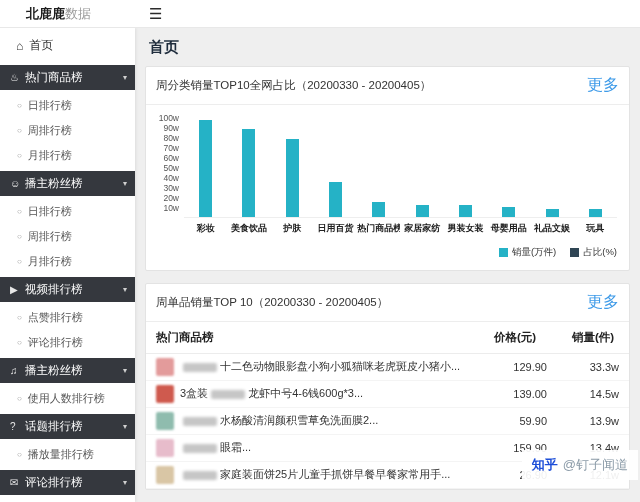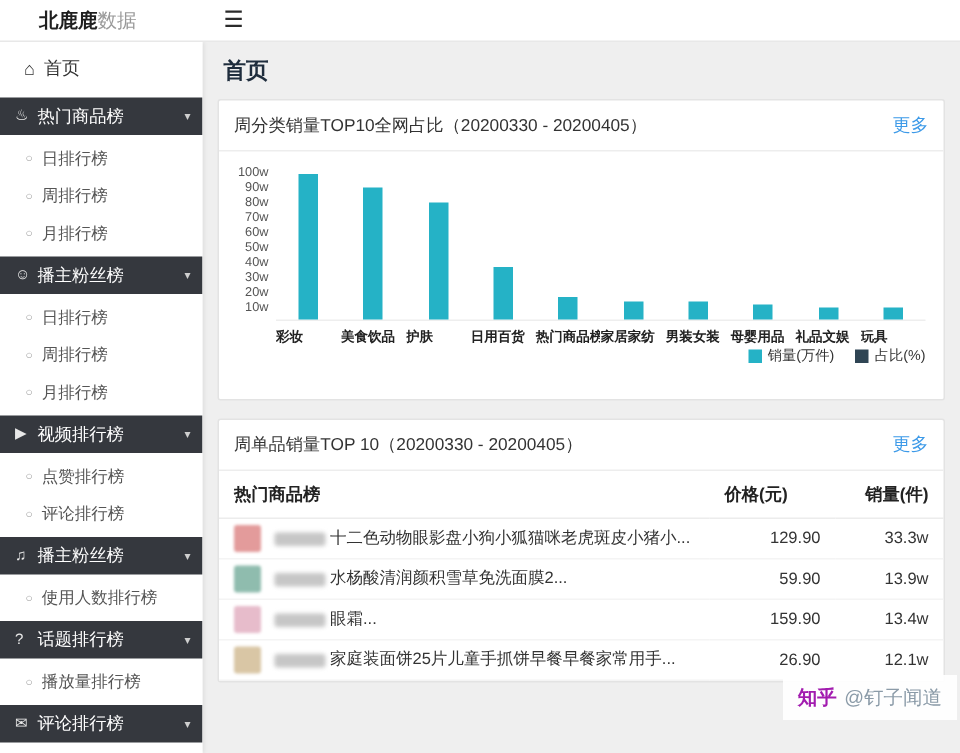--- a/index.html
+++ b/index.html
@@ -30,58 +30,58 @@
     font-size:11px; color:#555; cursor:pointer; }
   .sub-ic { font-size:8px; color:#999; }
 
   
   .content { position:absolute; left:135px; top:28px; right:0; bottom:0;
     background:#efefef; padding:8px 10px; overflow:hidden; }
   .page-title { font-size:15px; font-weight:bold; color:#1f2d3d; margin:2px 0 9px 4px; }
   .card { background:#fff; border:1px solid #e3e3e3; border-radius:2px; margin-bottom:12px; }
   .card-header { display:flex; align-items:center; padding:8px 10px; border-bottom:1px solid #ededed; }
   .card-title { font-size:11.5px; color:#333; }
-  .more-link { margin-left:auto; font-size:12px; color:#3d9ae8; cursor:pointer; text-decoration:none; }
+  .more-link { margin-left:auto; font-size:16px; color:#3d9ae8; cursor:pointer; text-decoration:none; }
 
   
   .chart-wrap { position:relative; height:148px; margin:13px 10px 4px 6px; }
   .yaxis { position:absolute; left:0; top:0; width:30px; height:100px; }
   .ytick { position:absolute; right:3px; transform:translateY(-50%); font-size:8.5px; color:#555; }
   .plot { position:absolute; left:32px; right:2px; top:0; height:100px; display:flex;
     border-bottom:1px solid #eeeeee; }
   .bar-col { flex:1; display:flex; align-items:flex-end; justify-content:center; }
   .bar { width:13px; }
   .xlabels { position:absolute; left:32px; right:2px; top:104px; display:flex; }
-  .xlabel { flex:1; text-align:left; font-size:9px; font-weight:bold; color:#222;
+  .xlabel { flex:1; text-align:center; font-size:9px; font-weight:bold; color:#222;
     white-space:nowrap; overflow:hidden; }
-  .legend { position:absolute; right:2px; top:117px; display:flex; gap:14px;
+  .legend { position:absolute; right:2px; top:128px; display:flex; gap:14px;
     align-items:center; font-size:9.5px; color:#333; }
   .legend-item { display:inline-flex; align-items:center; cursor:pointer; }
   .legend-item .sq { width:9px; height:9px; display:inline-block; margin-right:4px; }
 
   
   .ptable { width:100%; border-collapse:collapse; table-layout:fixed; }
   .ptable th { font-size:11.5px; font-weight:bold; color:#222; padding:8px 10px;
     border-bottom:1px solid #ececec; }
   .th-name { text-align:left; }
-  .th-price { text-align:left; width:84px; }
-  .th-sales { text-align:right; width:72px; }
+  .th-price { text-align:center; width:84px; }
+  .th-sales { text-align:center; width:72px; }
   .ptable td { font-size:11px; color:#333; padding:4px 10px; border-bottom:1px solid #f4f4f4; }
   .td-name { white-space:nowrap; overflow:hidden; text-overflow:ellipsis; }
   .td-price, .td-sales { text-align:right; white-space:nowrap; }
   .thumb { display:inline-block; width:18px; height:18px; border-radius:2px;
     vertical-align:middle; margin-right:6px; filter:blur(1.2px); }
   .blur-chip { display:inline-block; width:34px; height:9px; background:#c6c6c6;
     border-radius:2px; filter:blur(1.5px); vertical-align:middle; margin:0 3px; }
 
   
   .watermark { position:absolute; right:2px; top:450px; z-index:20;
     background:rgba(255,255,255,.92); padding:6px 10px; display:flex; gap:5px;
     align-items:center; font-size:13px; }
-  .wm-brand { color:#a21caf; font-weight:bold; }
+  .wm-brand { color:#1d4ed8; font-weight:bold; }
   .wm-handle { color:#8b9ba8; }
 </style>
 </head>
 <body>
 
 <div id="app">
 
   <div class="topbar">
     <div class="brand"><b>北鹿鹿</b><span class="light">数据</span></div>
     <div class="menu-btn">☰</div>
@@ -260,20 +260,25 @@
             <th class="th-sales">销量(件)</th>
           </tr>
         </thead>
         <tbody>
             <tr>
     <td class="td-name"><span class="thumb" style="background:#e39b9b"></span><span></span><span class="blur-chip"></span><span>十二色动物眼影盘小狗小狐猫咪老虎斑皮小猪小...</span></td>
     <td class="td-price">129.90</td>
     <td class="td-sales">33.3w</td>
             </tr>
             <tr>
+    <td class="td-name"><span class="thumb" style="background:#cf5a4e"></span><span>3盒装</span><span class="blur-chip"></span><span>龙虾中号4-6钱600g*3...</span></td>
+    <td class="td-price">139.00</td>
+    <td class="td-sales">14.5w</td>
+            </tr>
+            <tr>
     <td class="td-name"><span class="thumb" style="background:#8fbcae"></span><span></span><span class="blur-chip"></span><span>水杨酸清润颜积雪草免洗面膜2...</span></td>
     <td class="td-price">59.90</td>
     <td class="td-sales">13.9w</td>
             </tr>
             <tr>
     <td class="td-name"><span class="thumb" style="background:#e7bccb"></span><span></span><span class="blur-chip"></span><span>眼霜...</span></td>
     <td class="td-price">159.90</td>
     <td class="td-sales">13.4w</td>
             </tr>
             <tr>

